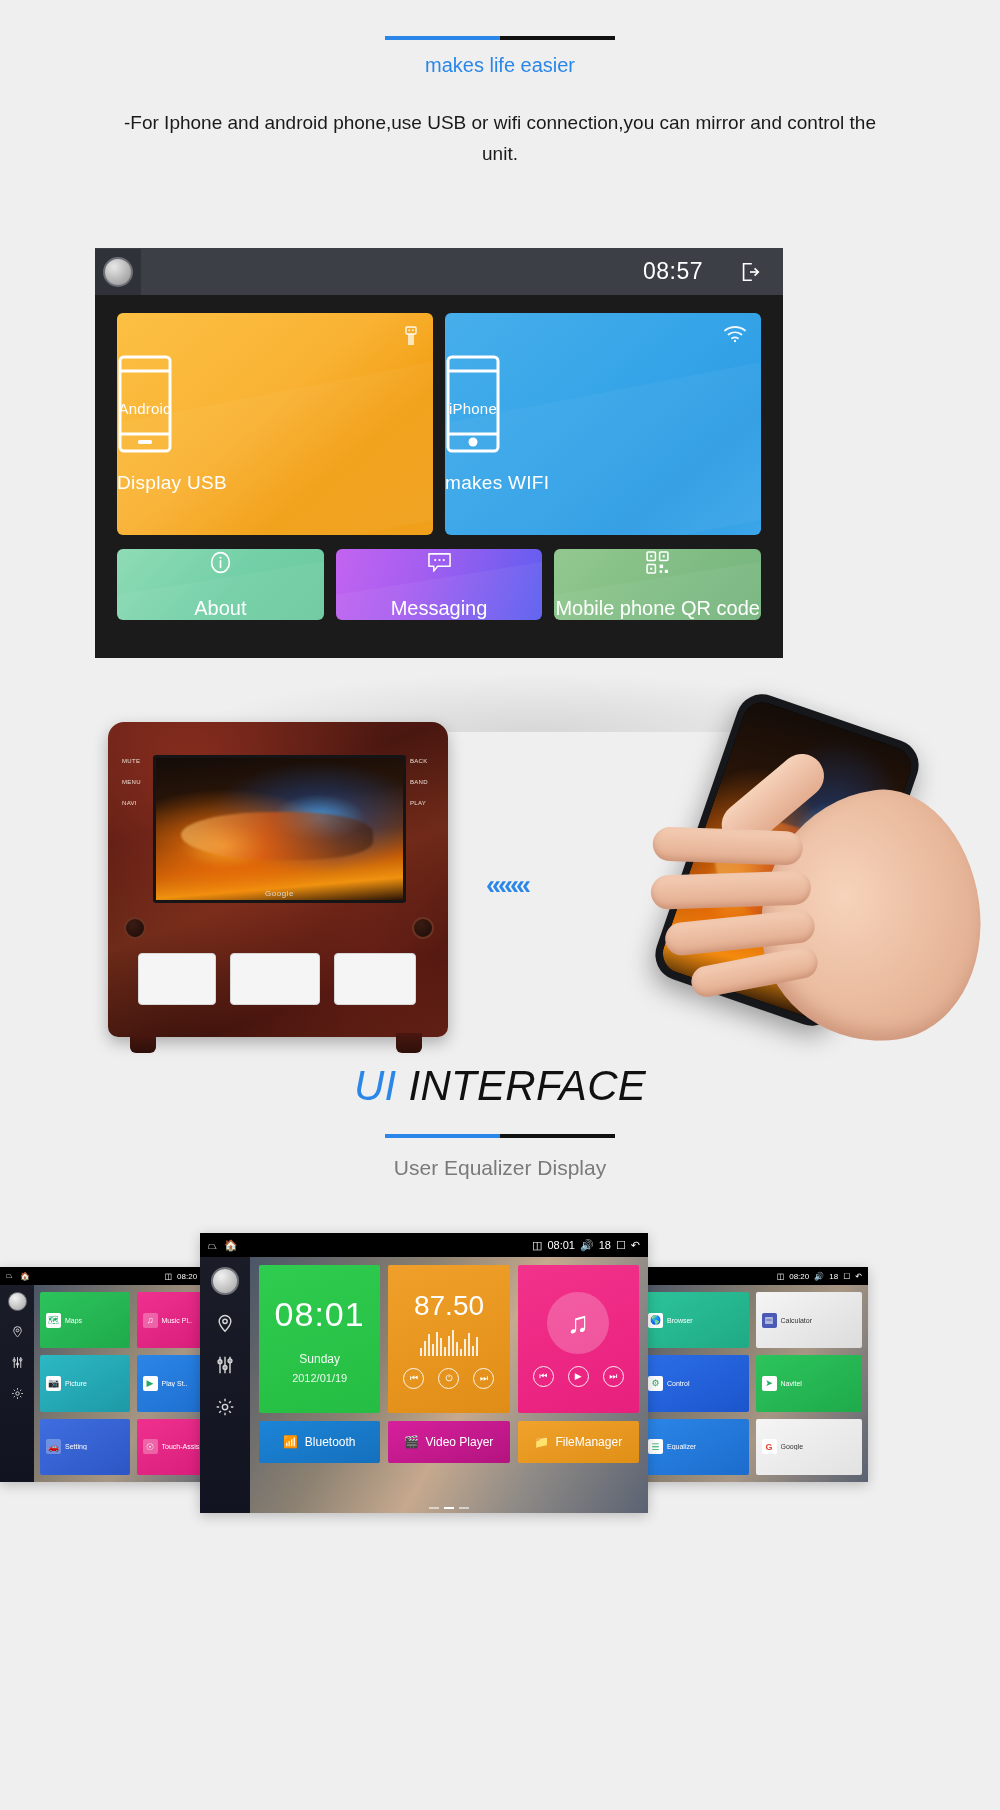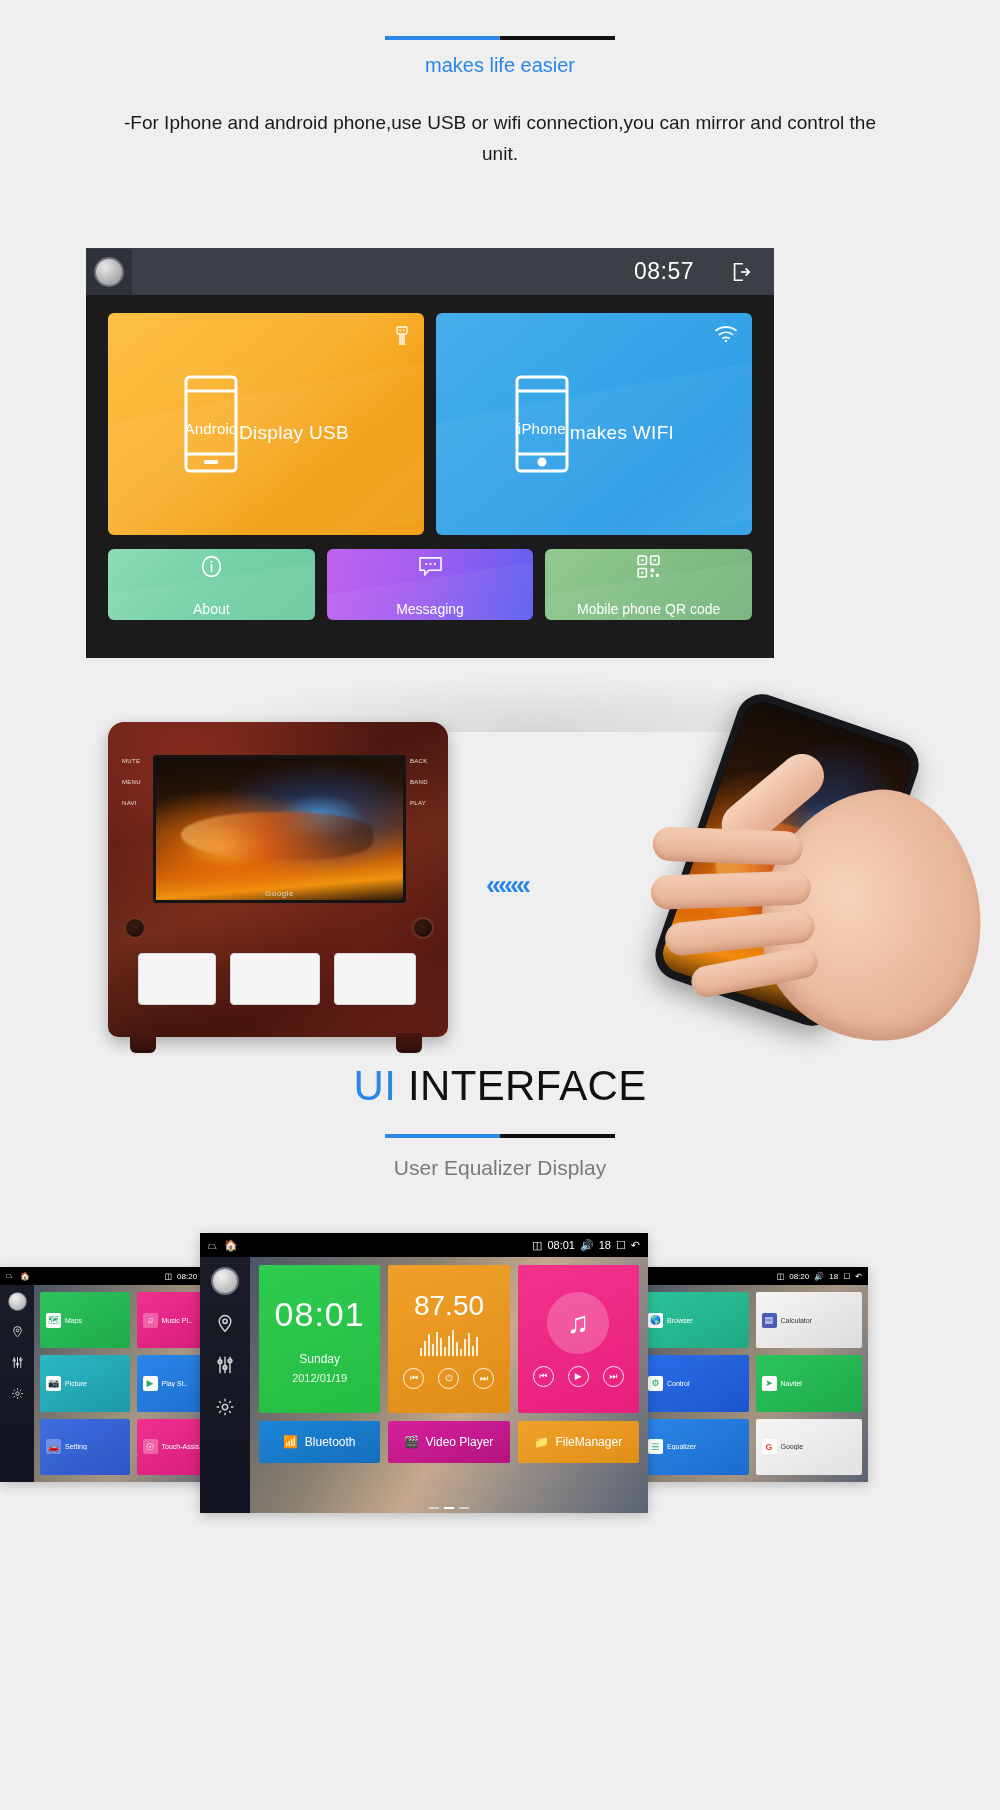--- a/index.html
+++ b/index.html
@@ -20,21 +20,21 @@
   .rule { width: 230px; height: 4px; margin: 28px auto 0; display: flex; }
   .rule .a { flex: 1; background: #2a86e8; }
   .rule .b { flex: 1; background: #111; }
   .hero-sub { margin-top: 14px; font-size: 20px; color: #2a86e8; }
   .hero-desc {
     margin: 30px auto 0; width: 790px; font-size: 19px; color: #1a1a1a;
     line-height: 1.65; text-align: center;
   }
 
   
-  .unit-wrap { position: absolute; left: 86px; top: 248px; width: 688px; height: 410px; }
+  .unit-wrap { position: absolute; left: 95px; top: 248px; width: 688px; height: 410px; }
   .unit {
     width: 100%; height: 100%; background: #1b1b1b; position: relative; overflow: hidden;
   }
   .unit-statusbar {
     height: 47px; background: #3c3f46; display: flex; align-items: center;
     position: relative;
   }
   .home-knob {
     width: 46px; height: 46px; background: #2f3238; display: flex;
     align-items: center; justify-content: center; flex: none;
@@ -45,21 +45,21 @@
     border: 2px solid #6d7077; display: block;
   }
   .sb-spacer { flex: 1; }
   .sb-time { color: #fff; font-size: 23px; letter-spacing: 0.5px; }
   .sb-exit { width: 22px; height: 22px; margin: 0 22px 0 36px; position: relative; }
   .sb-exit svg { display: block; }
 
   .tiles-top { display: flex; gap: 12px; padding: 18px 22px 0 22px; }
   .tile-big {
     flex: 1; height: 222px; border-radius: 6px; position: relative; overflow: hidden;
-    display: flex; flex-direction: row; align-items: center; justify-content: center;
+    display: flex; flex-direction: column; align-items: flex-start; justify-content: center;
   }
   .tile-android {
     background: linear-gradient(140deg,#fcc043 0%,#f9b233 45%,#f29f13 70%,#f0a01c 100%);
   }
   .tile-iphone {
     background: linear-gradient(140deg,#47aeeb 0%,#36a5e8 45%,#2e9ce4 75%,#3ba6e9 100%);
   }
   .tile-big::after {
     content:""; position:absolute; left:-20%; top:35%; width:150%; height:70%;
     background: rgba(255,255,255,0.045); transform: rotate(-11deg);
@@ -82,21 +82,21 @@
     display: flex; flex-direction: column; align-items: center; justify-content: center;
   }
   .tile-about { background: linear-gradient(135deg,#8fdcb6 0%,#72cfa6 55%,#6cc99f 100%); }
   .tile-msg  { background: linear-gradient(110deg,#c364f0 0%,#a55ef0 40%,#5a5ef0 100%); }
   .tile-qr   { background: linear-gradient(135deg,#93c98f 0%,#7ebb83 60%,#76b47d 100%); }
   .tile-small::after{
     content:""; position:absolute; left:-15%; top:40%; width:140%; height:80%;
     background: rgba(255,255,255,0.05); transform: rotate(-9deg);
   }
   .ts-icon { position: relative; z-index: 2; height: 27px; display:flex; align-items:center; }
-  .ts-label { position: relative; z-index: 2; color: #fff; font-size: 14px; margin-top: 21px; }
+  .ts-label { position: relative; z-index: 2; color: #fff; font-size: 20px; margin-top: 21px; }
 
   
   .photo-band { position: absolute; left: 0; top: 672px; width: 1000px; height: 400px; }
   .glow {
     position: absolute; left: 190px; top: 0; width: 690px; height: 60px;
     background: radial-gradient(ellipse at 50% 100%, rgba(0,0,0,0.10), rgba(0,0,0,0) 70%);
   }
 
   
   .car-unit {
@@ -187,21 +187,21 @@
     transform: rotate(-32deg);
     background: linear-gradient(180deg,#f6d2ba,#e3ac8f); border-radius: 26px;
   }
   .arrows {
     position: absolute; left: 486px; top: 198px; color: #2a86e8;
     font-size: 27px; font-weight: 700; letter-spacing: -3px; z-index: 6;
   }
 
   
   .ui-title-wrap { position: absolute; left: 0; top: 1062px; width: 1000px; text-align: center; }
-  .ui-title { font-size: 42px; color: #111; letter-spacing: .3px; }
+  .ui-title { font-size: 42px; color: #111; letter-spacing: .3px; font-style: italic; }
   .ui-title .blue { color: #2a86e8; }
   .ui-rule { width: 230px; height: 4px; margin: 24px auto 0; display: flex; }
   .ui-rule .a { flex: 1; background: #2a86e8; }
   .ui-rule .b { flex: 1; background: #111; }
   .ui-sub { margin-top: 18px; font-size: 21px; color: #7a7a7a; }
 
   
   .screens { position: absolute; left: 0; top: 1233px; width: 1000px; height: 280px; }
 
   .screen {

